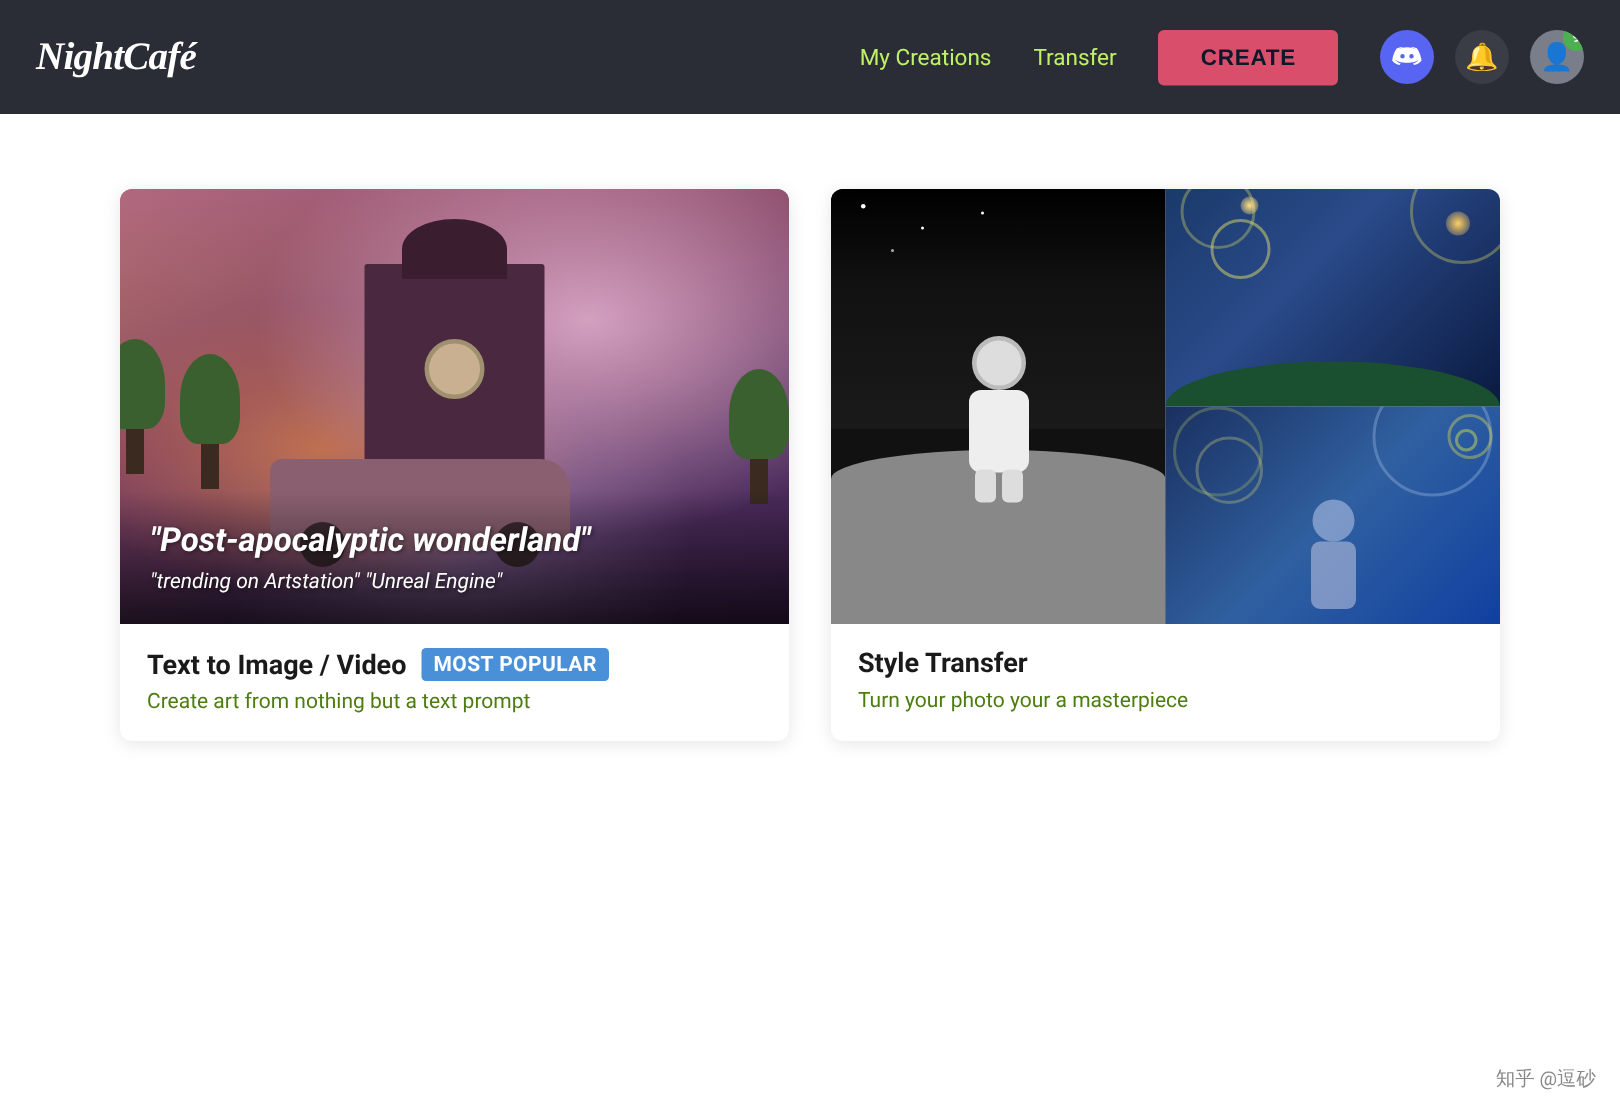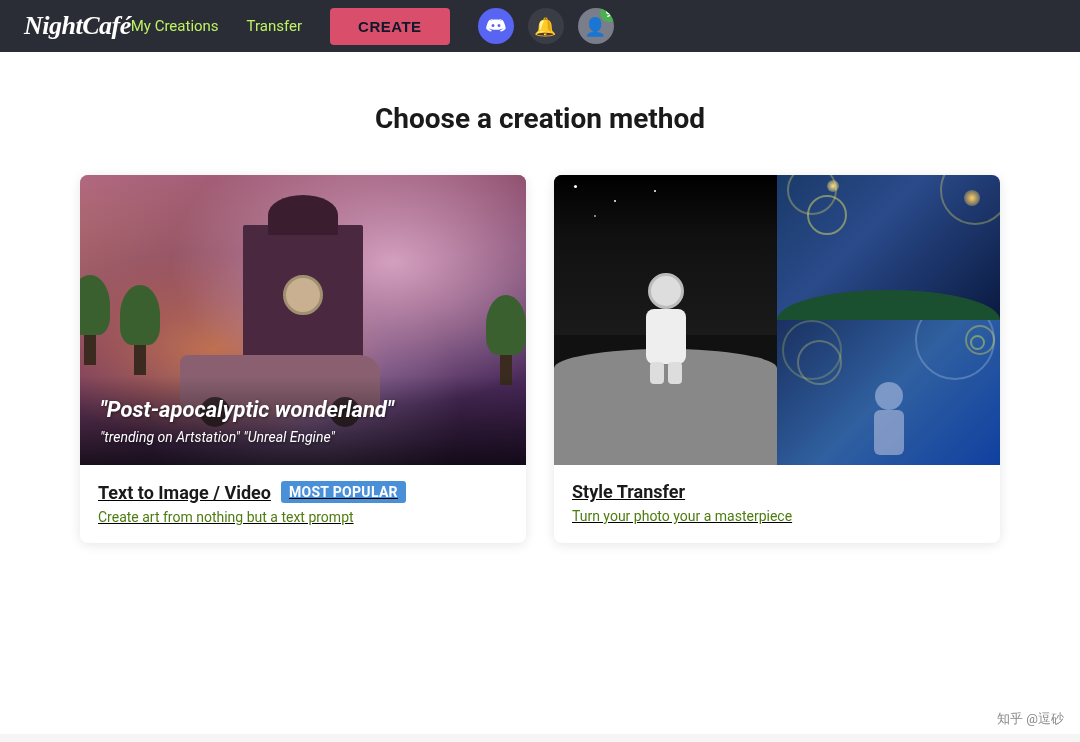--- a/index.html
+++ b/index.html
@@ -6,24 +6,24 @@
     body {
       font-family: -apple-system, BlinkMacSystemFont, 'Segoe UI', Roboto, sans-serif;
       background: #f5f5f5;
       min-height: 742px;
       width: 1080px;
     }
 
     
     header {
       background: #2a2d35;
-      height: 52px;
+      height: 76px;
       display: flex;
       align-items: center;
-      justify-content: flex-start;
+      justify-content: space-between;
       padding: 0 24px;
     }
     .logo {
       font-family: Georgia, serif;
       font-size: 26px;
       color: #fff;
       font-style: italic;
       letter-spacing: -0.5px;
     }
     .logo span { font-weight: 700; }
@@ -353,21 +353,20 @@
     .st-astronaut-helmet {
       width: 28px;
       height: 28px;
       background: rgba(200,210,240,0.5);
       border-radius: 50%;
       margin: -14px auto 0;
     }
 
     .card-info {
       padding: 16px 18px 18px;
-      text-decoration: underline;
     }
     .card-title-row {
       display: flex;
       align-items: center;
       gap: 10px;
       margin-bottom: 6px;
     }
     .card-title {
       font-size: 18px;
       font-weight: 700;
@@ -419,21 +418,20 @@
       </div>
       <div class="icon-btn avatar-icon" style="background:#7a7e8a; font-size:18px; color:#ddd;">
         👤
         <div class="notification-badge">9</div>
       </div>
     </div>
   </nav>
 </header>
 
 <main>
-  <h1 class="page-title">Choose a creation method</h1>
 
   <div class="cards-grid">
 
     <div class="card">
       <div class="card-image-tti">
         <div class="tti-bg"></div>
 
         <div class="tti-tree" style="left:10px; bottom:100px;"></div>
         <div class="tti-tree" style="right:20px; bottom:80px;"></div>
         <div class="tti-tree" style="left:60px; bottom:90px;"></div>

